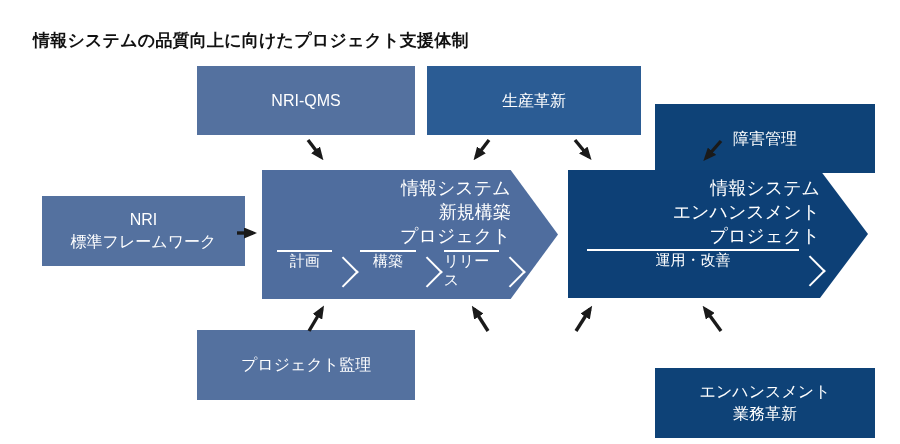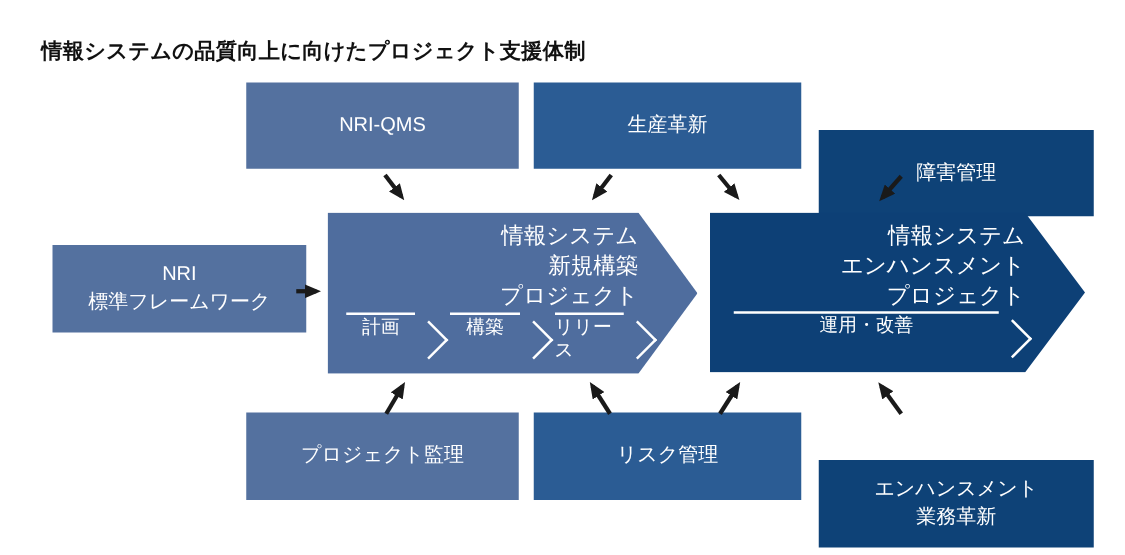--- a/index.html
+++ b/index.html
@@ -105,23 +105,20 @@
     </div>
     <div class="band">
       <div class="seg">運用・改善</div>
       <div class="sep"></div>
     </div>
   </div>
 
   <div class="box light b-kanri">
     <span class="l1">プロジェクト監理</span>
   </div>
-  <div class="box steel b-risk">
-    <span class="l1">リスク管理</span>
-  </div>
   <div class="box navy b-enh">
     <span class="l1">エンハンスメント</span>
     <span class="l2">業務革新</span>
   </div>
 
   <svg class="arrows" viewBox="0 0 900 444">
     <defs>
       <marker id="ah" markerUnits="userSpaceOnUse" markerWidth="13" markerHeight="11" viewBox="0 0 13 11" refX="9" refY="5.5" orient="auto">
         <path d="M0,0 L13,5.5 L0,11 Z" fill="#1a1a1a"></path>
       </marker>

